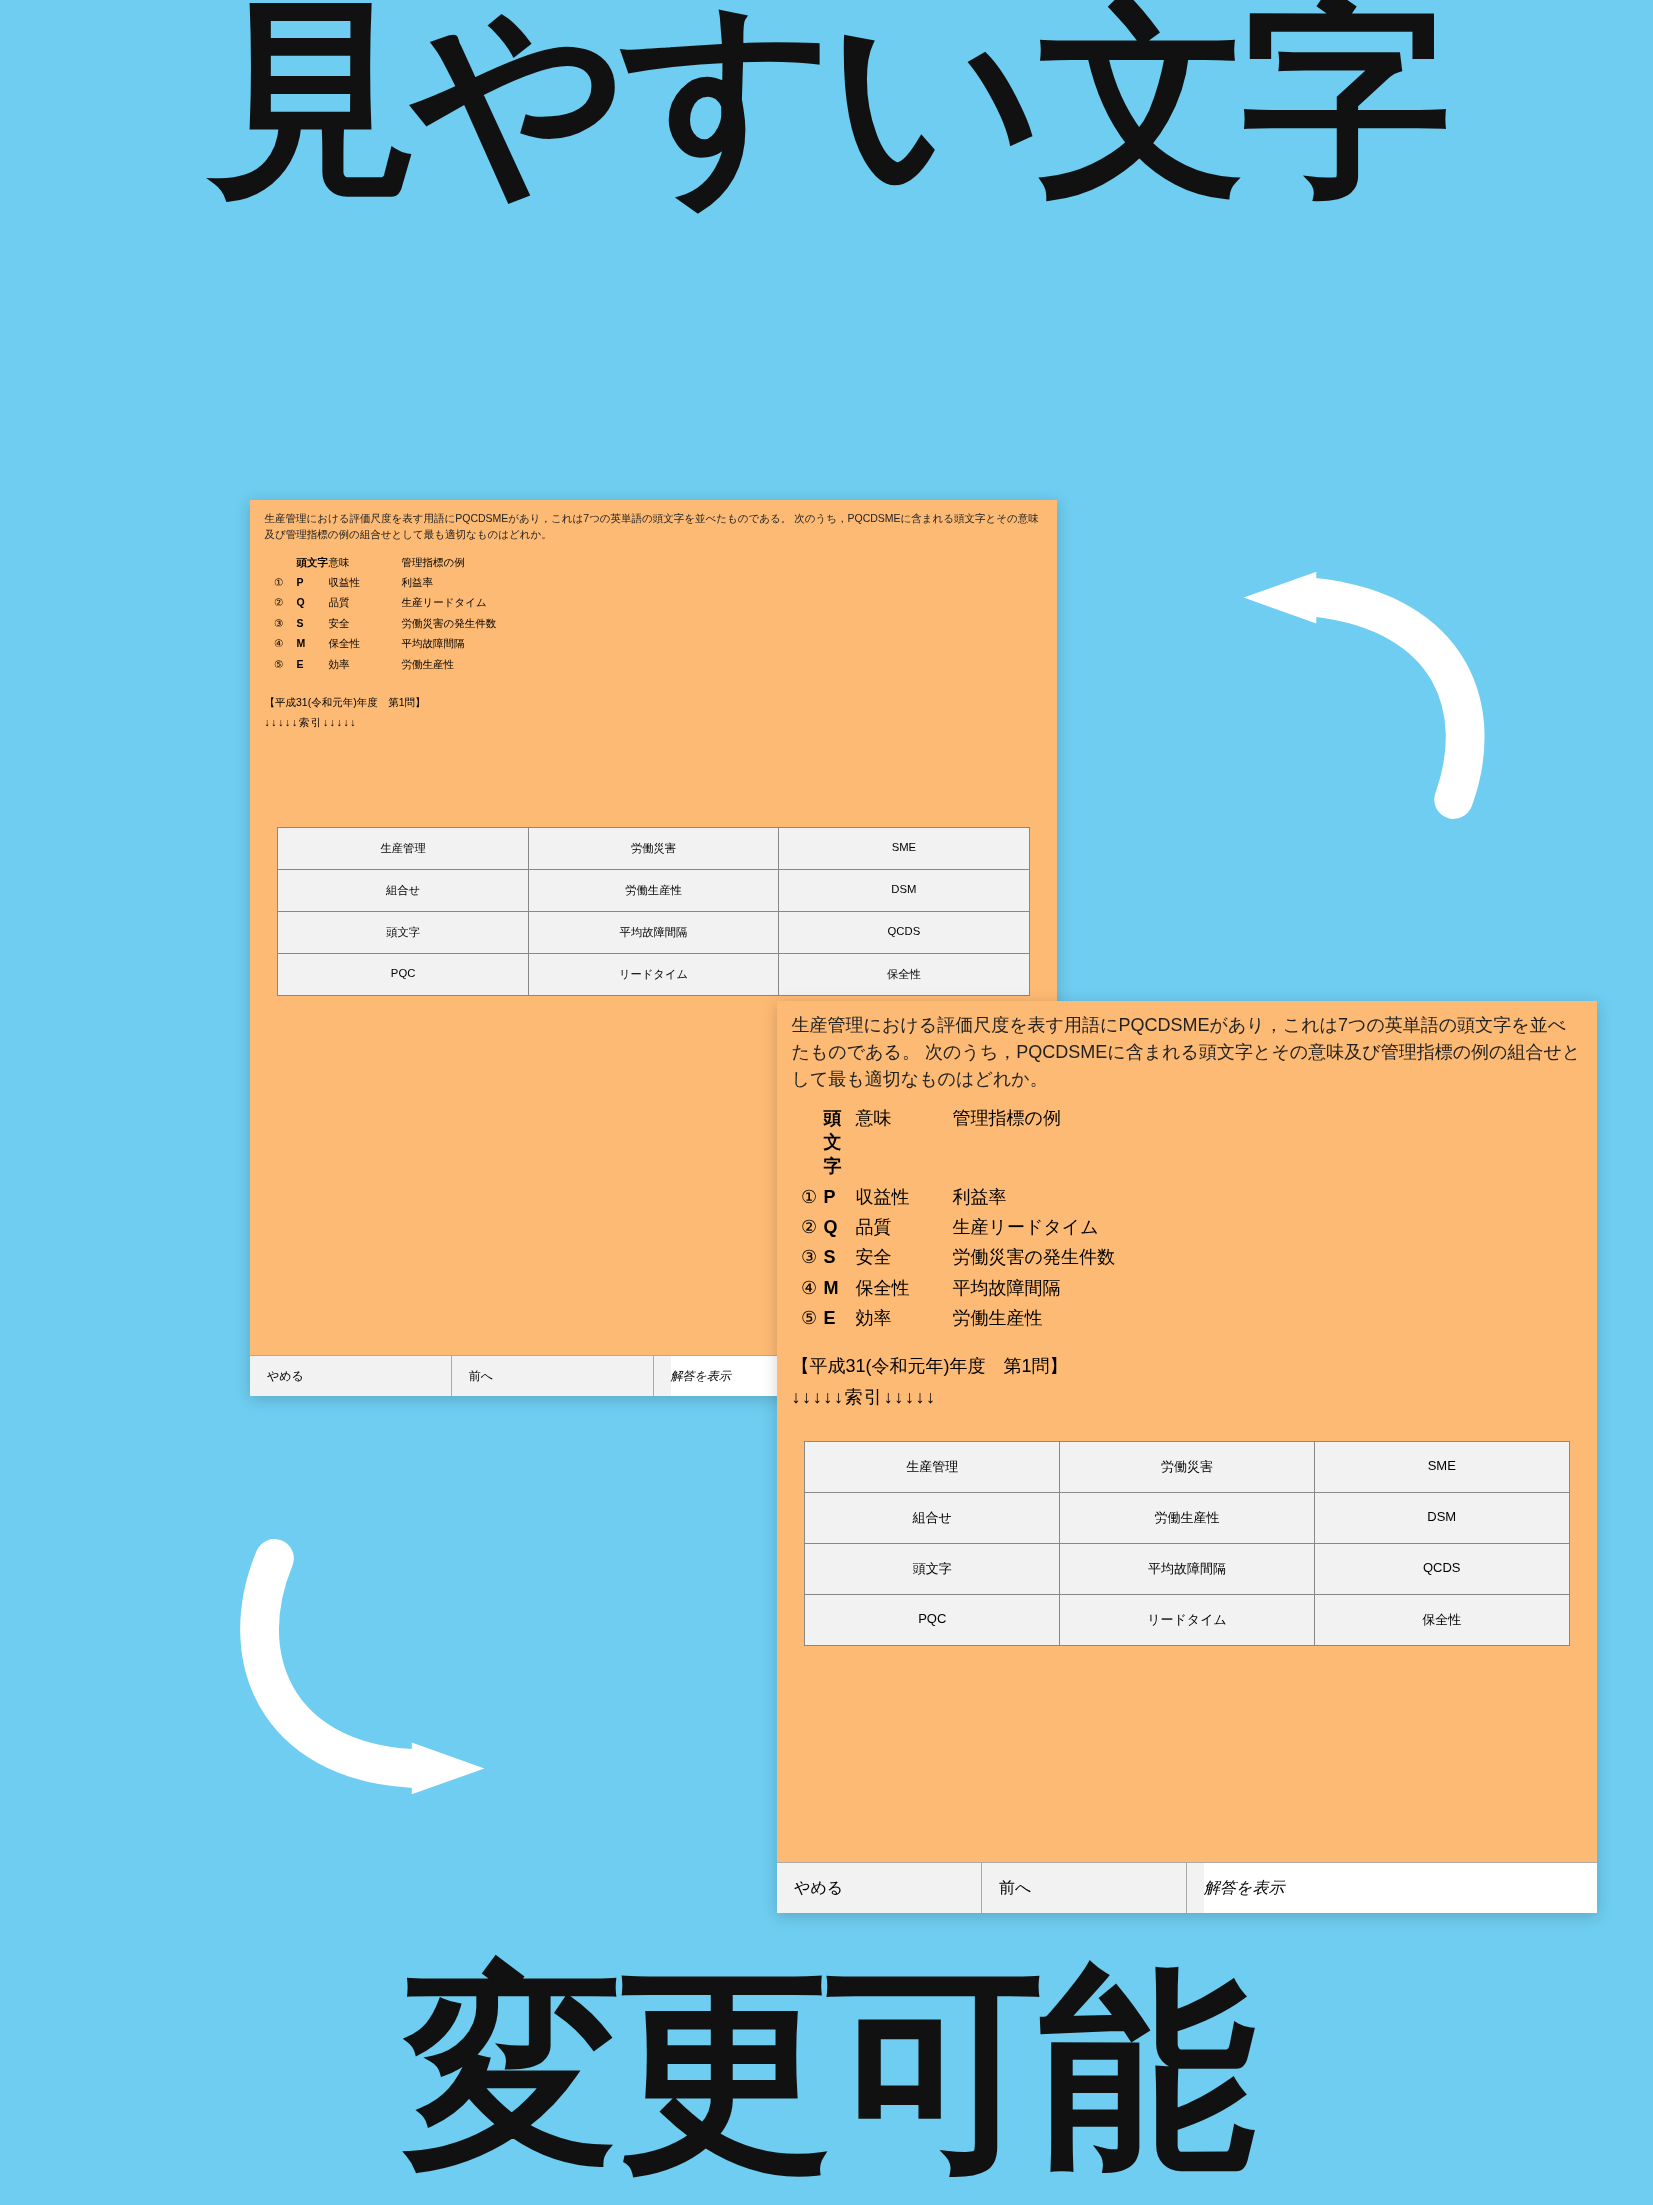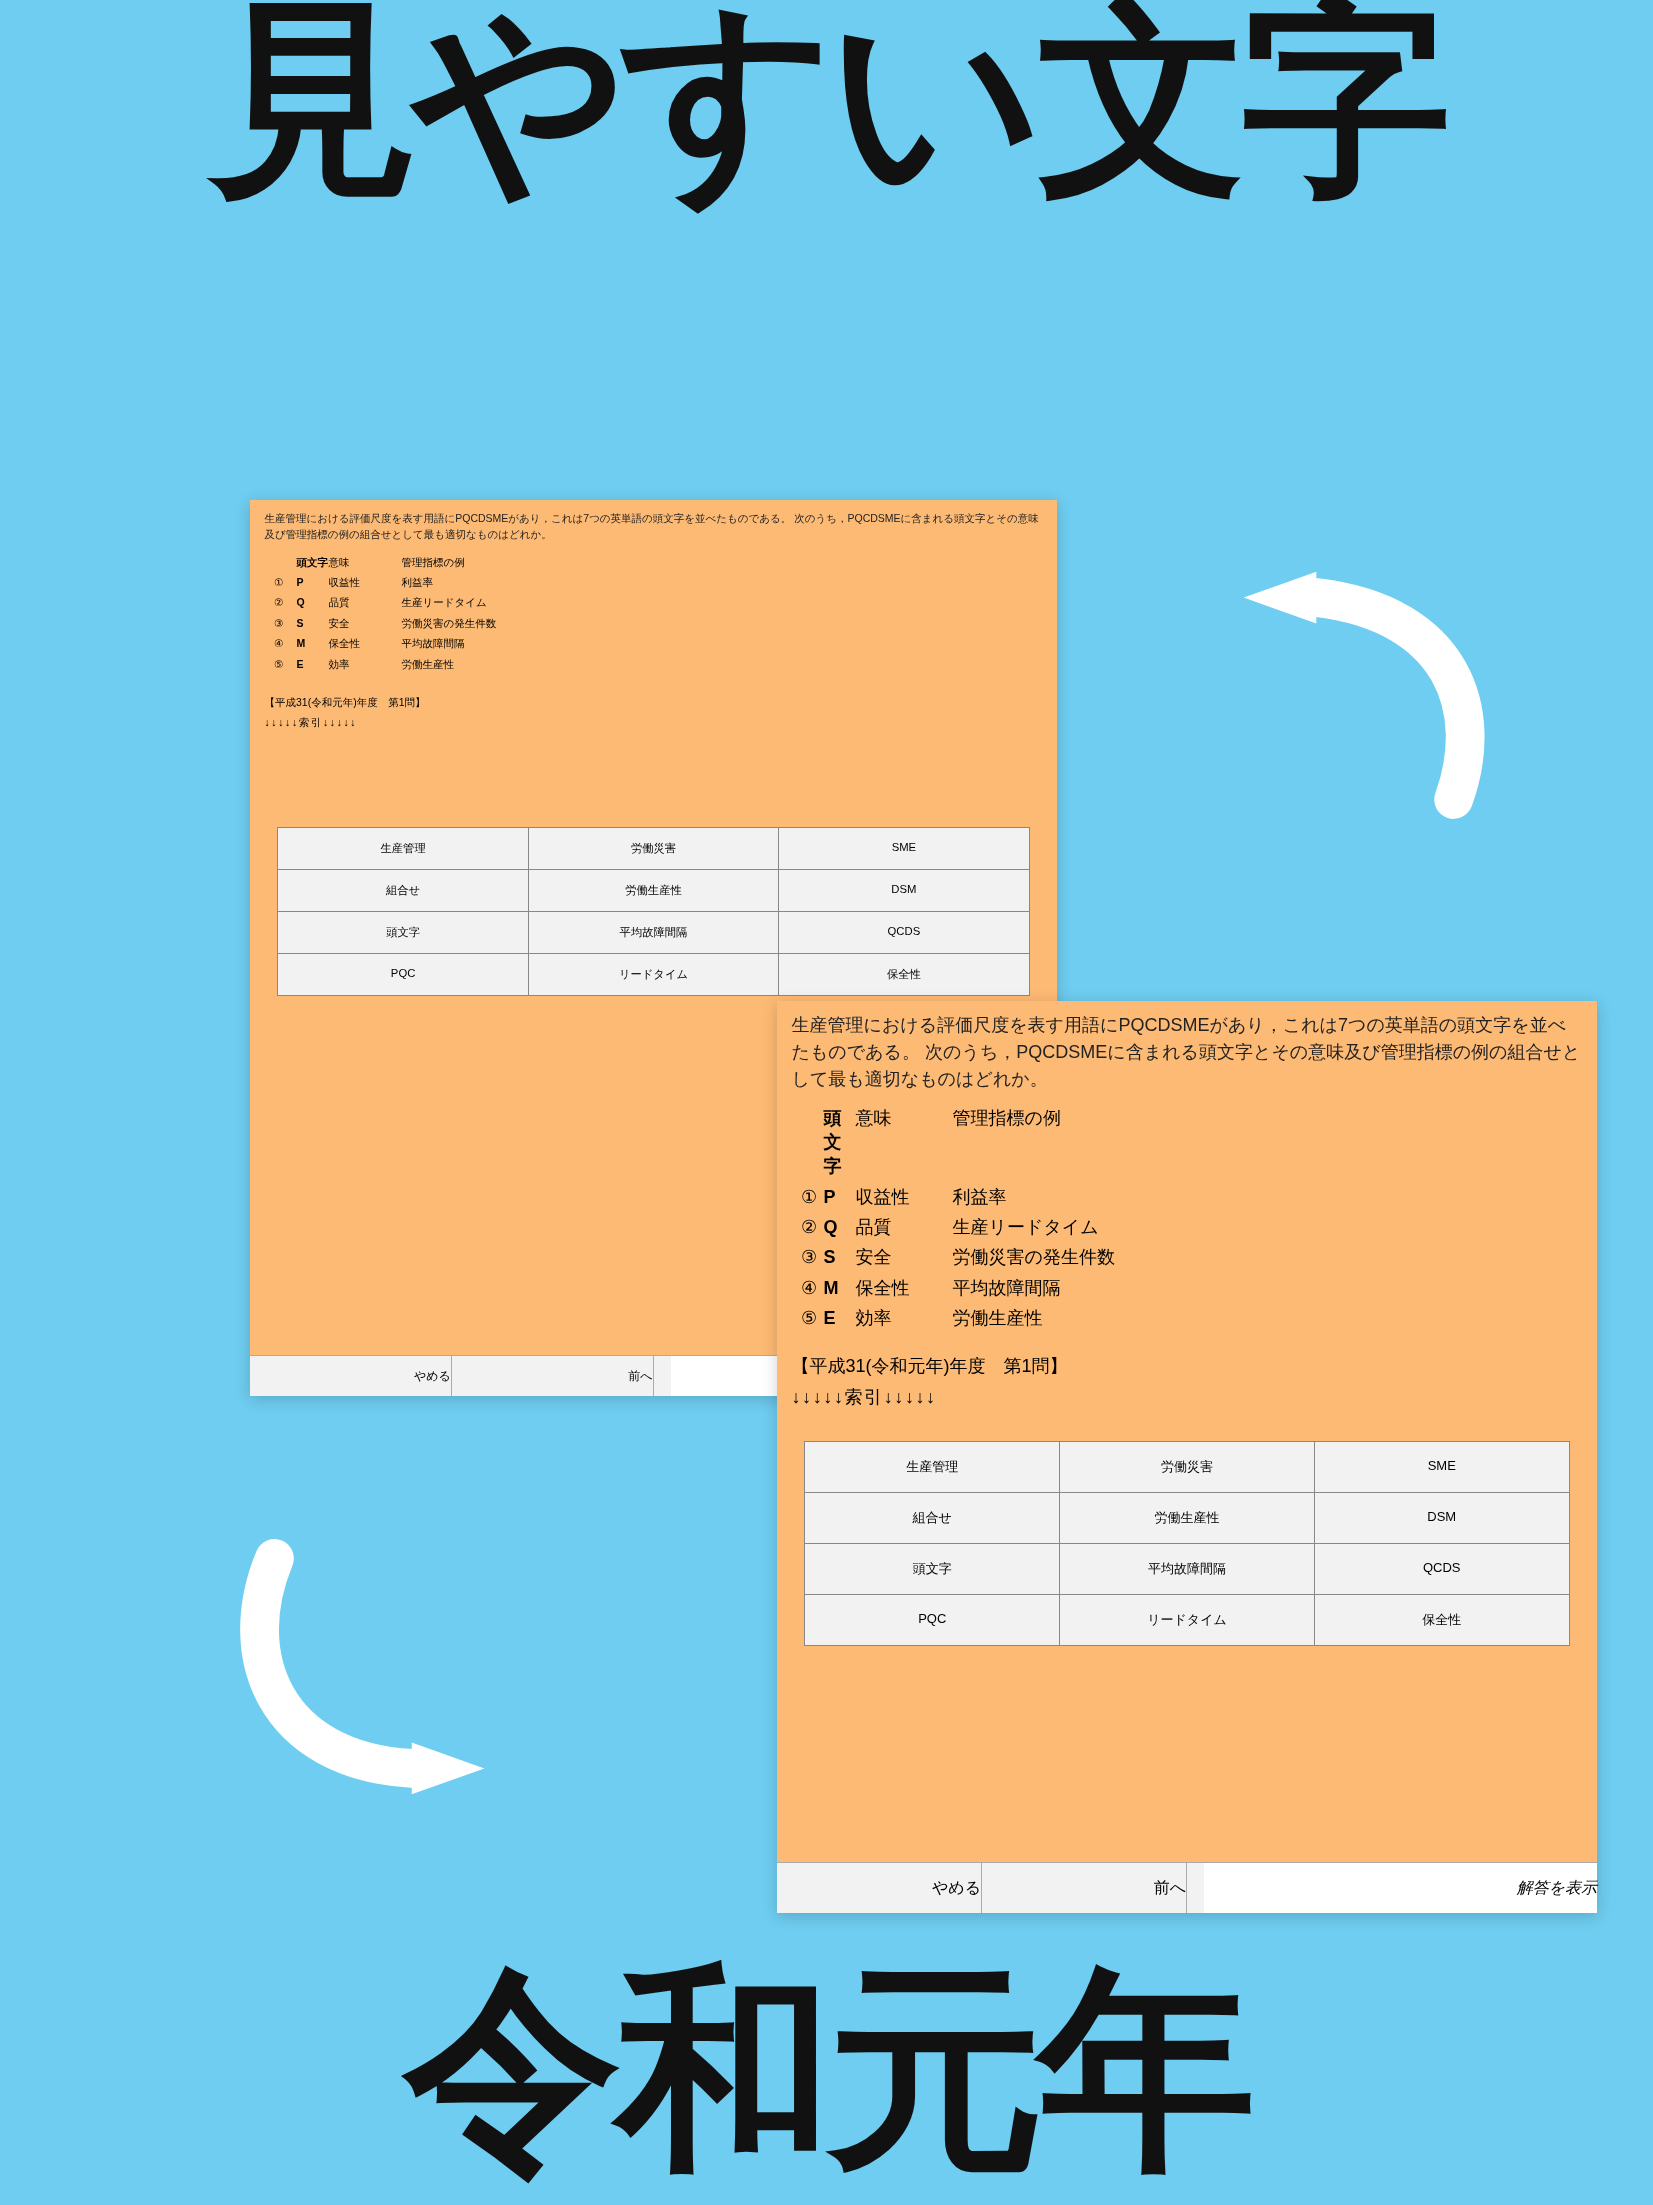--- a/index.html
+++ b/index.html
@@ -76,21 +76,21 @@
 
 .footer-bar {
   position: absolute;
   bottom: 0; left: 0; right: 0;
   display: grid;
   grid-template-columns: 1fr 1fr 2fr;
   border-top: 0.8px solid #aaa;
   background: #f2f2f2;
 }
 .footer-bar > div {
-  text-align: right;
+  text-align: left;
   padding: 14.5px 0;
   border-right: 0.8px solid #aaa;
   font-size: 16px;
   margin-left: 17px;
 }
 .panel.small .footer-bar > div { font-size: 12px; padding: 11.3px 0; }
 .footer-bar > div:last-child {
   background: #fff;
   border-right: none;
   font-style: italic;
@@ -246,15 +246,15 @@
   </svg>
 </div>
 <div class="arrow" style="left:226px;top:1526px">
   <svg width="420" height="291" viewBox="0 0 520 360">
     <path d="M 60 40 C 10 160 60 290 230 300" stroke="#fff" stroke-width="48" fill="none" stroke-linecap="round"></path>
     <polygon points="230,268 230,332 320,300" fill="#fff"></polygon>
   </svg>
 </div>
 
 <div class="headline bottom">
-  <span>令和元年</span>
+  <span>変更可能</span>
 </div>
 
 
 </body></html>

